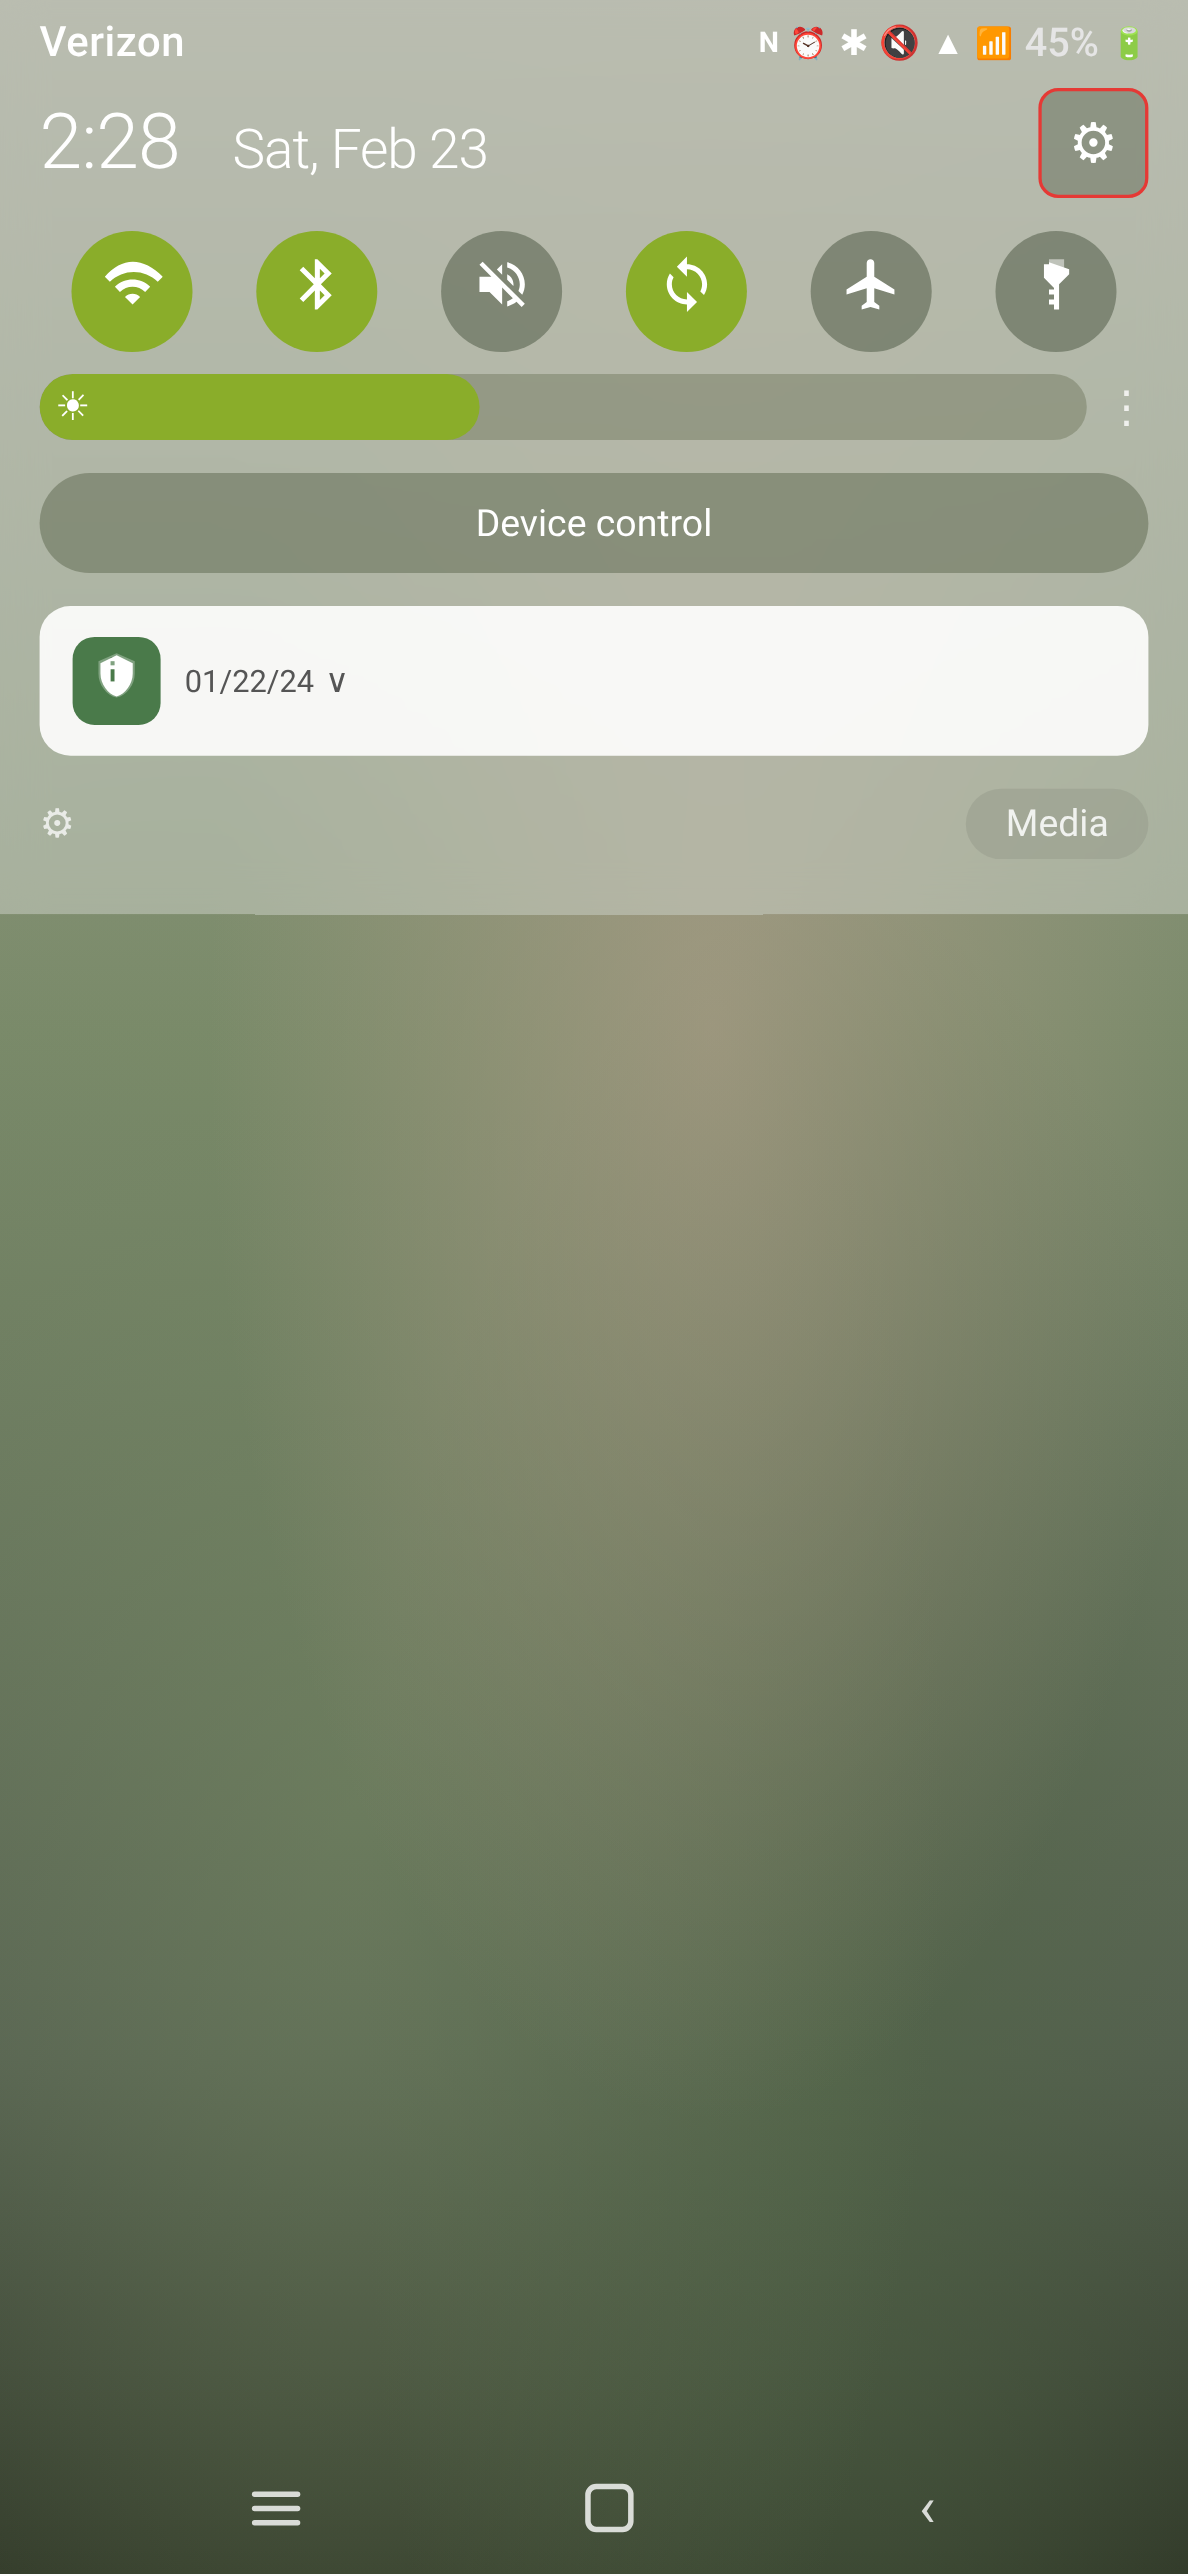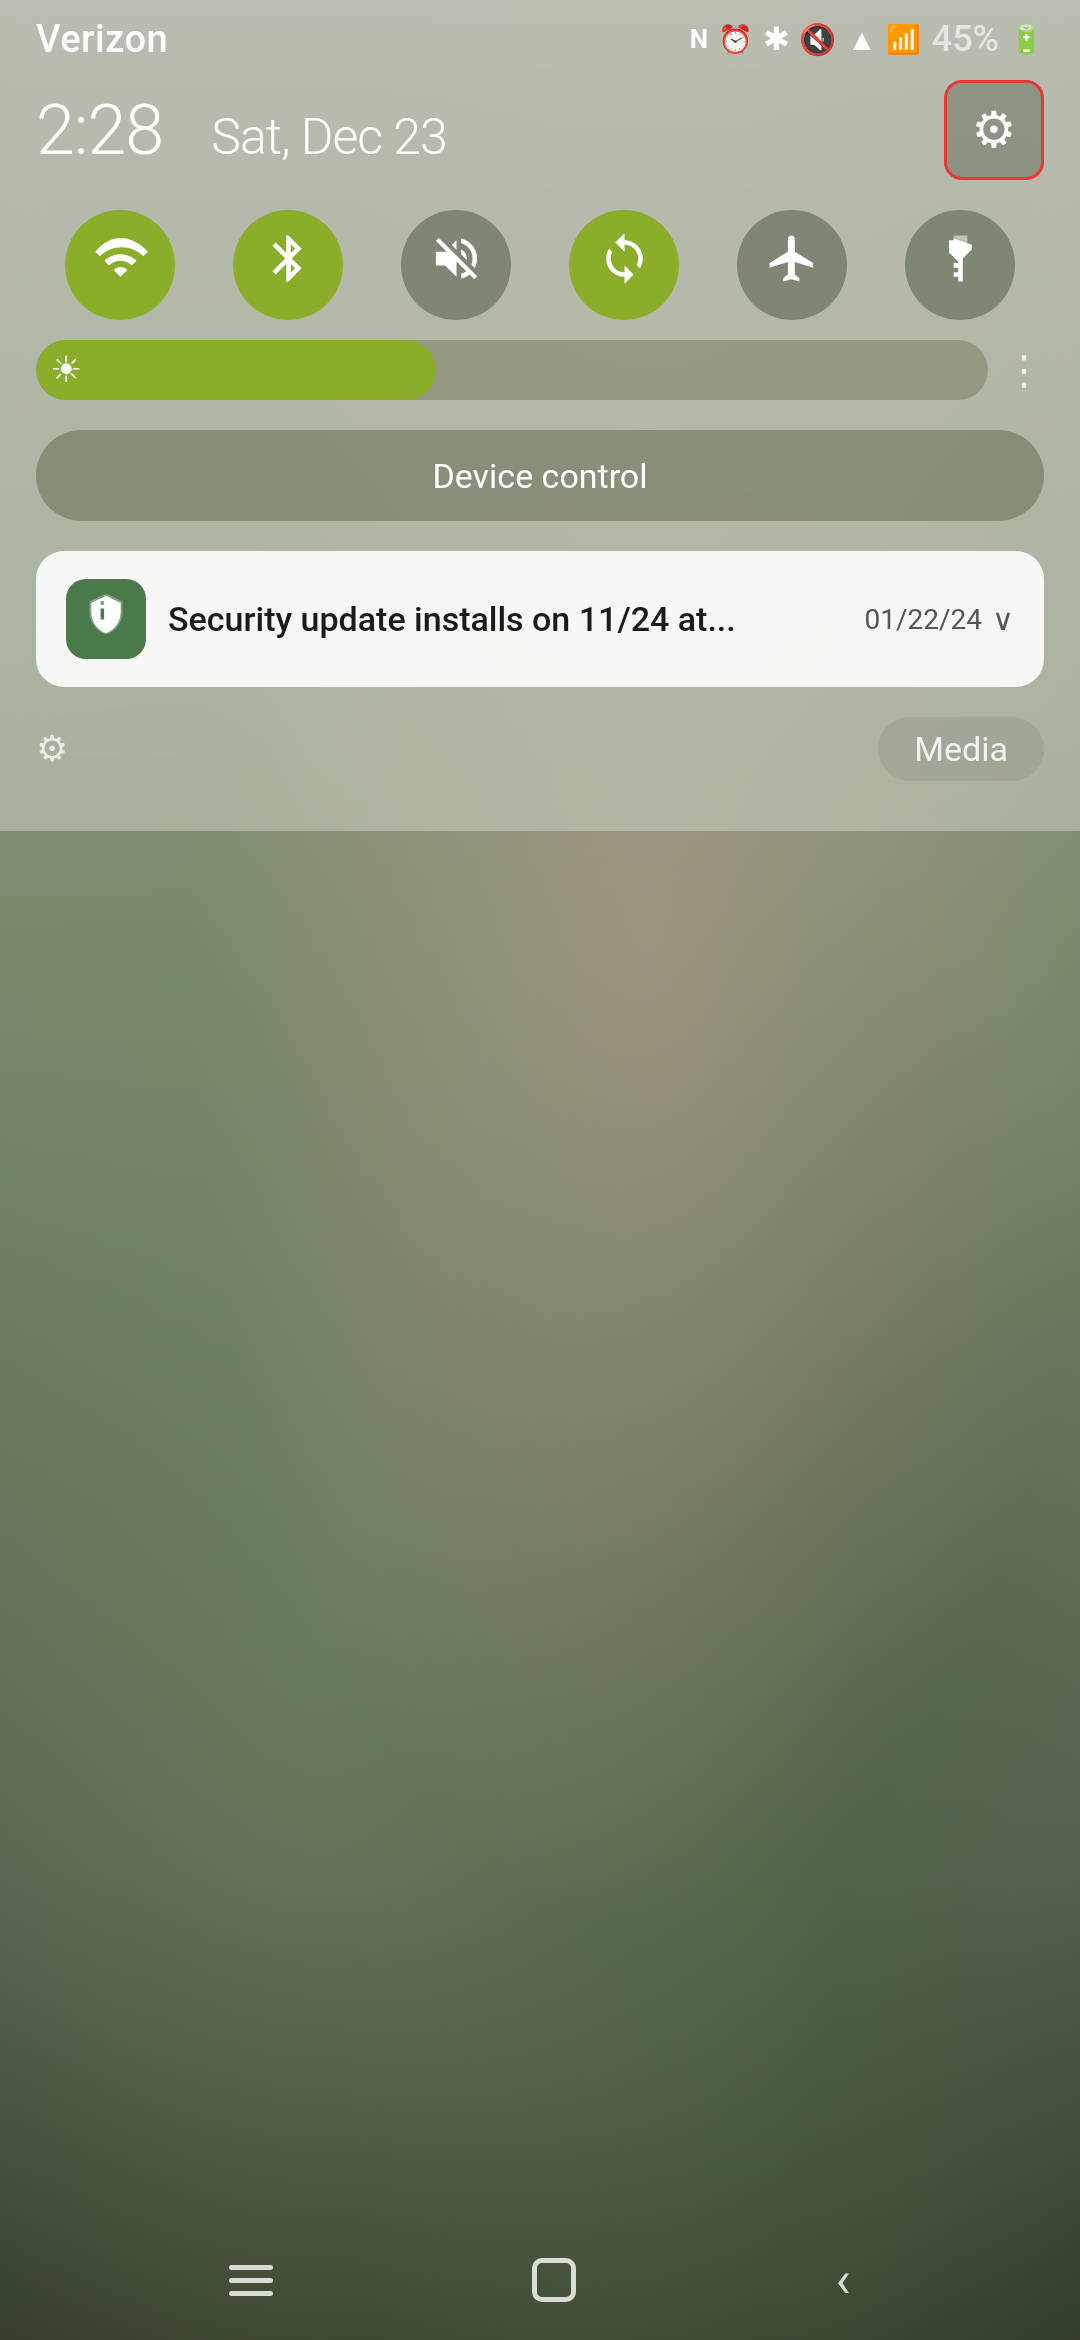--- a/index.html
+++ b/index.html
@@ -354,21 +354,21 @@
       <span class="battery-text">45%</span>
       <span class="status-icon" style="font-size:28px;">🔋</span>
     </div>
   </div>
 
   <div class="datetime-row">
     <div>
       <span class="datetime">
         <span>2:28</span>
         &nbsp;
-        <span style="font-size:50px;font-weight:300;">Sat, Dec 23</span>
+        <span style="font-size:50px;font-weight:300;">Sat, Feb 23</span>
       </span>
     </div>
     <div class="settings-btn">
       <span class="gear-icon">⚙</span>
     </div>
   </div>
 
   <div class="quick-toggles">
 
     <div class="toggle-btn active">
@@ -438,23 +438,20 @@
 
   <div class="notification-card">
     <div class="notif-icon-wrap">
       <span class="notif-icon">
         <svg width="44" height="44" viewBox="0 0 24 24" fill="white">
           <path d="M12 1L3 5v6c0 5.55 3.84 10.74 9 12 5.16-1.26 9-6.45 9-12V5l-9-4zm-1 14H9V7h2v8zm0-10H9V3h2v2z" opacity="0.3"></path>
           <path d="M12 2L4 6v5c0 5.25 3.75 10.15 8 11.47C16.25 21.15 20 16.25 20 11V6l-8-4zm-1 13H9V9h2v6zm0-8H9V5h2v2z"></path>
         </svg>
       </span>
     </div>
-    <div class="notif-text">
-      <span class="notif-title">Security update installs on 11/24 at...</span>
-    </div>
     <div class="notif-right">
       <span class="notif-date">01/22/24</span>
       <span class="notif-chevron">∨</span>
     </div>
   </div>
 
   <div class="notif-settings-row">
     <div class="notif-settings-left">
       <span class="notif-settings-gear">⚙</span>
     </div>

